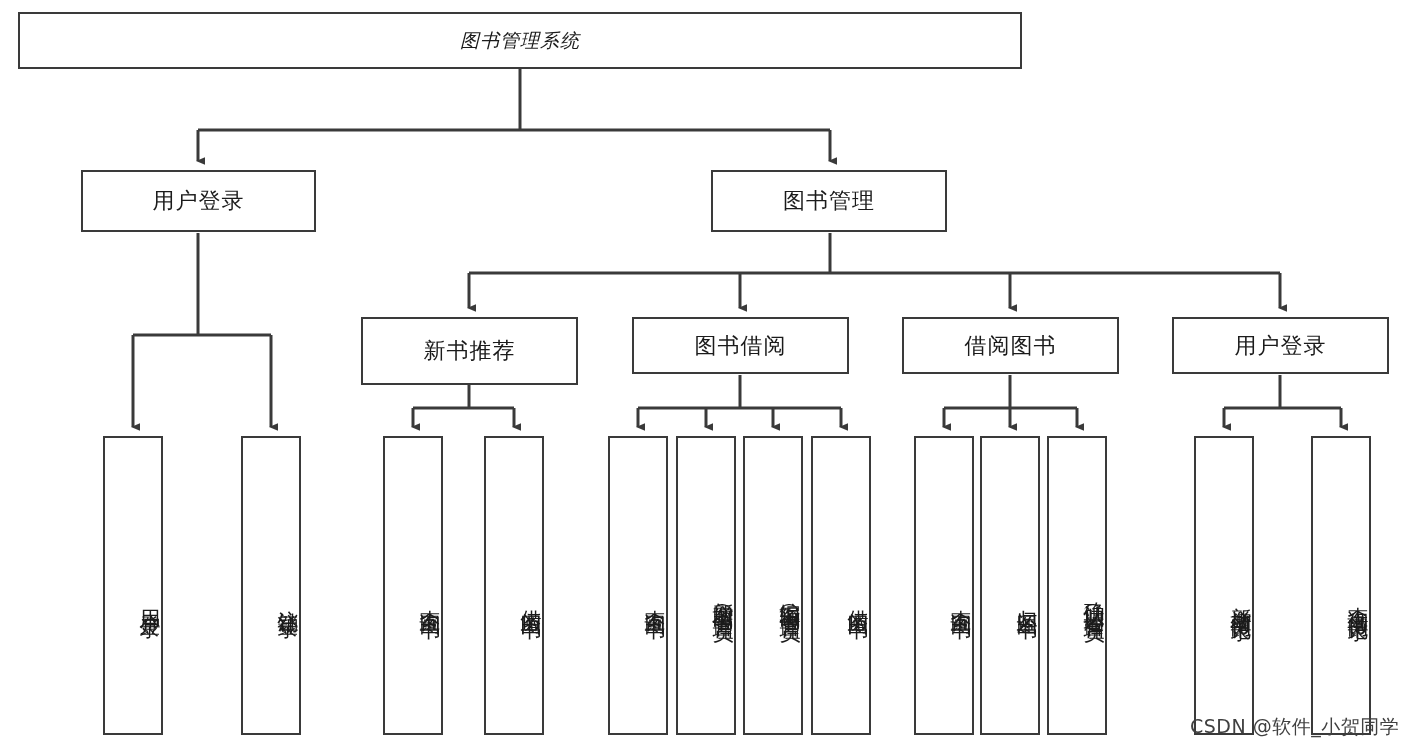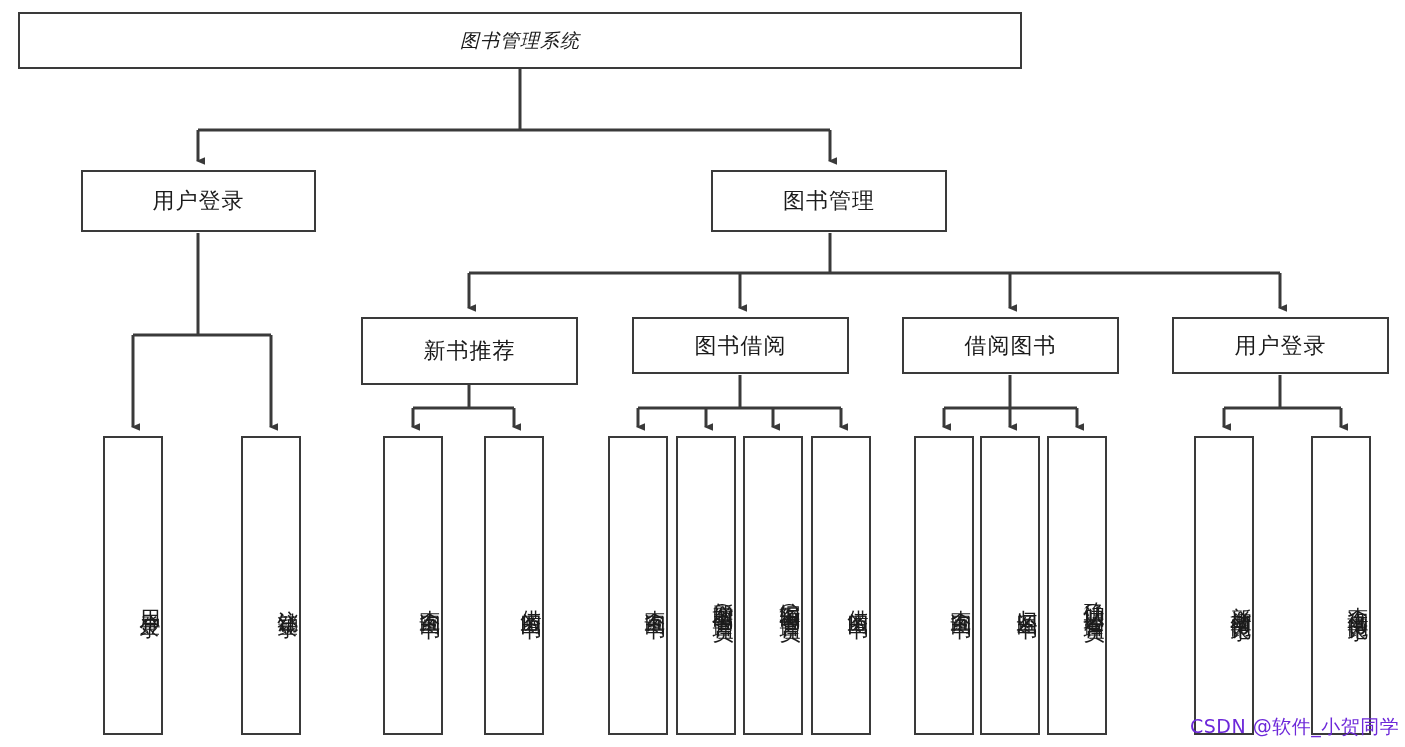--- a/index.html
+++ b/index.html
@@ -56,21 +56,21 @@
   .node.v .vtext {
     writing-mode: vertical-rl;
     text-orientation: upright;
     white-space: nowrap;
   }
   .watermark {
     position: absolute;
     left: 1190px;
     top: 714px;
     font-size: 19px;
-    color: #6d28d9;
+    color: #404040;
     white-space: nowrap;
     letter-spacing: 0.5px;
   }
 </style>
 </head>
 <body>
 
 <div id="canvas">
 
   <svg id="wires" viewBox="0 0 1405 747" xmlns="http://www.w3.org/2000/svg">

